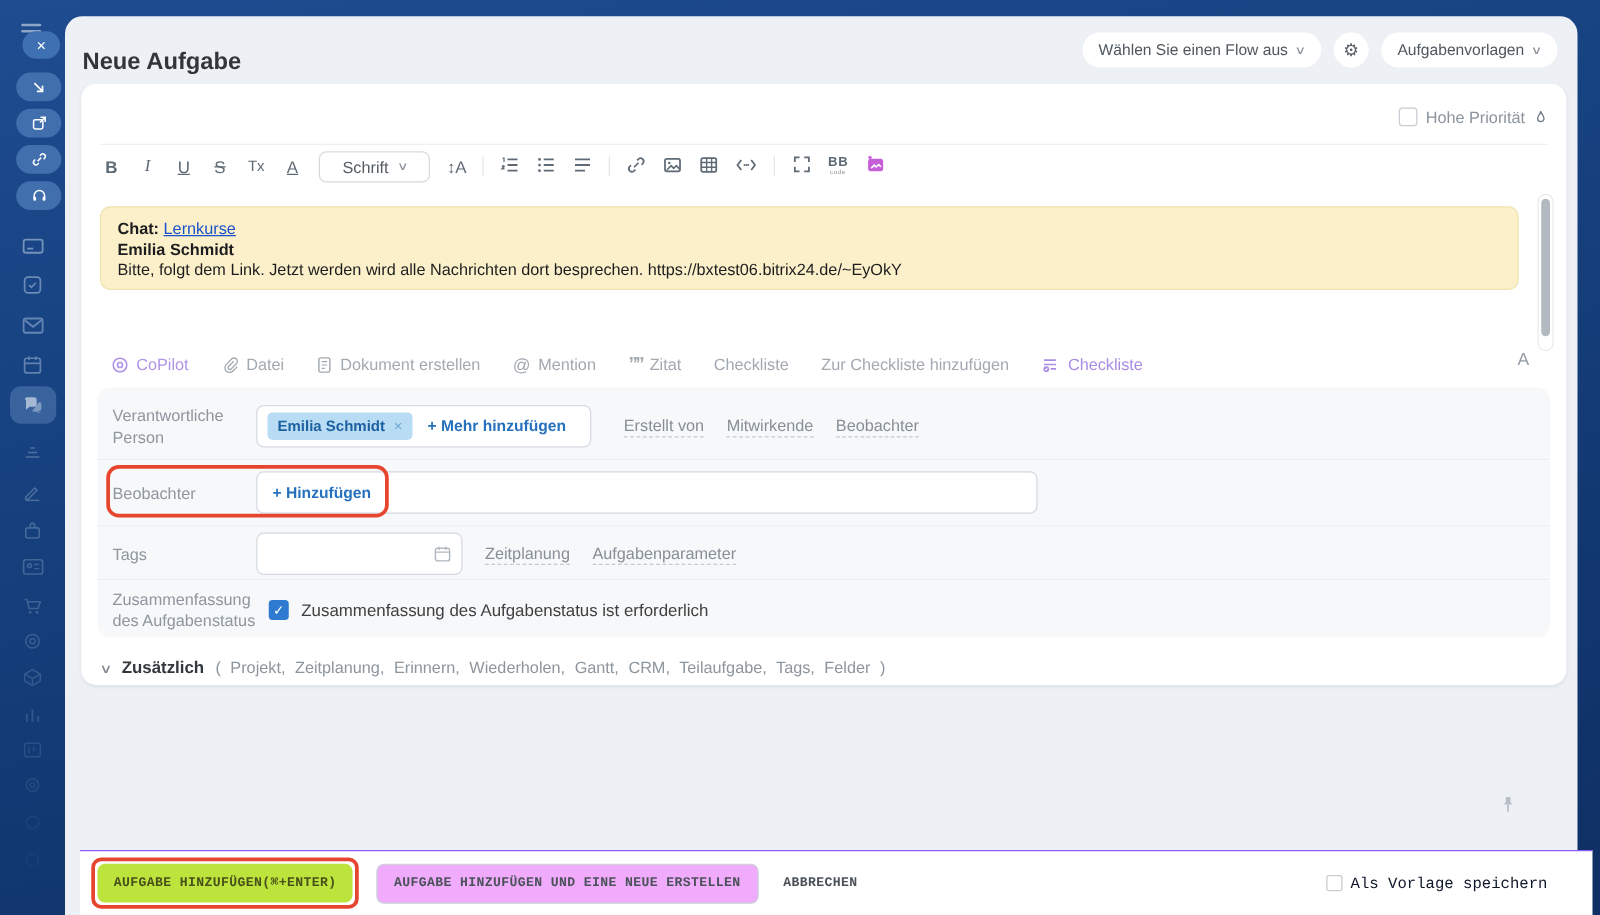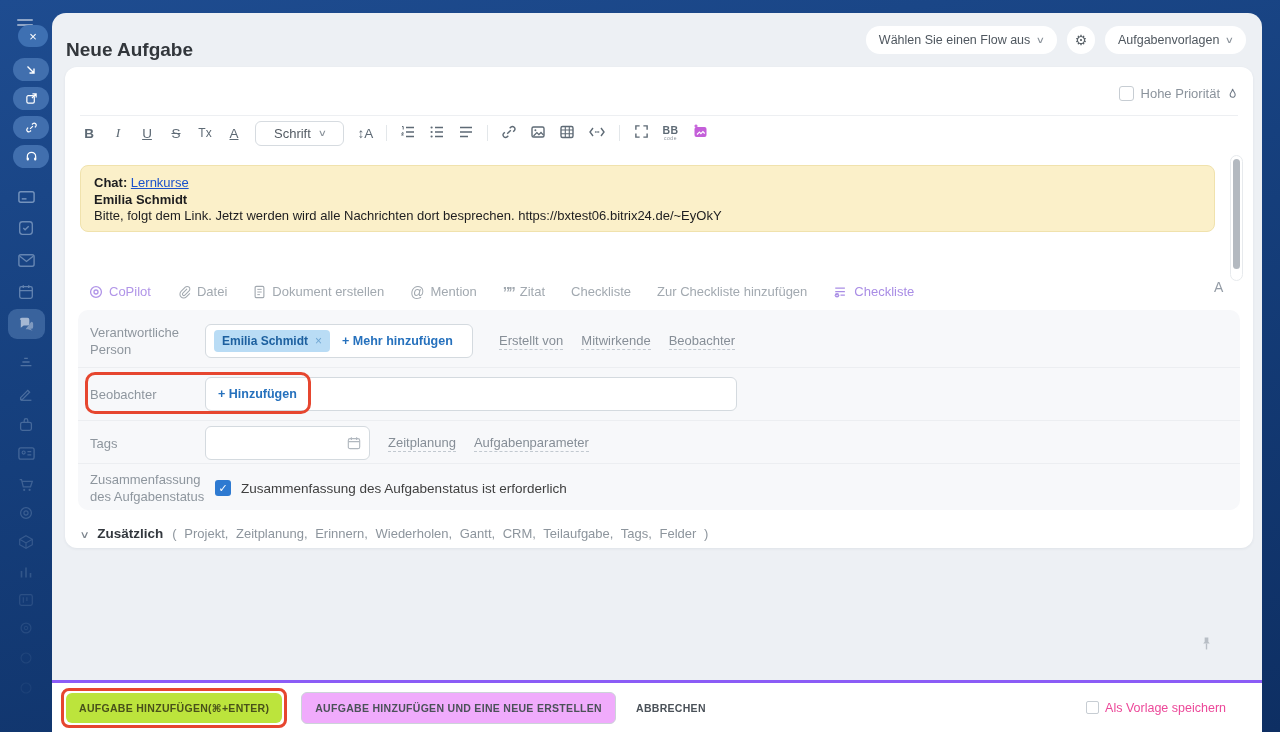--- a/index.html
+++ b/index.html
@@ -94,31 +94,31 @@
                 display:flex; align-items:center; justify-content:center; flex:none; cursor:pointer; }
   .sum-text { font-size:13.5px; color:#404040; margin-left:10px; }
   .pin { position:absolute; right:28px; top:18px; }
 
   .additional-row { position:absolute; left:16px; top:459px; display:flex; align-items:baseline; gap:9px; }
   .add-chev { font-size:10px; color:#7c848d; transform:scaleX(1.4); cursor:pointer; }
   .add-label { font-size:13.5px; font-weight:700; color:#33383e; cursor:pointer; }
   .add-opts { font-size:13px; color:#8d959d; word-spacing:4px; }
 
   
-  .footer { position:absolute; left:0; bottom:0; width:100%; height:52px; background:#fff;
-            border-top:3px solid #8b5cf6; border-radius:0; }
+  .footer { position:absolute; left:12px; bottom:0; width:100%; height:52px; background:#fff;
+            border-top:1px solid #8b5cf6; border-radius:0;font-family:Liberation Mono, monospace; }
   .footer-left { position:absolute; left:9px; top:0; height:100%; display:flex; align-items:center; gap:14px; }
   .red-frame2 { border:3px solid #e6462f; border-radius:8px; padding:2px; }
   .btn { border-radius:6px; font-size:10.5px; font-weight:700; letter-spacing:.3px; padding:9px 13px;
          cursor:pointer; white-space:nowrap; font-family:inherit; border:none; }
   .btn-green { background:#bce43c; color:#49511a; }
   .btn-white { background:#f0abfc; border:1px solid #ccd3d9; color:#4a5158; }
   .btn-plain { background:transparent; color:#4a5158; padding:9px 6px; }
   .footer-right { position:absolute; right:36px; top:0; height:100%; display:flex; align-items:center; gap:6px; }
-  .tmpl-label { font-size:12.5px; color:#ec4899; }
+  .tmpl-label { font-size:12.5px; color:#0f172a; }
   .cb-sm { width:13px; height:13px; border:1.5px solid #c7cdd3; border-radius:2px; background:#fff; cursor:pointer; }
 </style>
 </head>
 <body>
 
 <div class="app">
 
   <div class="sidebar">
     <div class="burger">
         <span></span>
@@ -443,21 +443,21 @@
           <div class="dotted-links">
             <span class="dotted">Erstellt von</span>
             <span class="dotted">Mitwirkende</span>
             <span class="dotted">Beobachter</span>
           </div>
         </div>
         <div class="fdiv" style="top:57px"></div>
 
         <div class="frow" style="top:61px;height:46px">
           <div class="flabel">Beobachter</div>
-          <div class="inp-box" style="width:532px">
+          <div class="inp-box" style="width:625px">
             <span class="blue-link" style="padding-left:4px">+ Hinzufügen</span>
           </div>
         </div>
         <div class="red-frame" style="left:7px;top:62px;width:226px;height:42px"></div>
         <div class="fdiv" style="top:110px"></div>
 
         <div class="frow" style="top:113px;height:40px">
           <div class="flabel">Tags</div>
           <div class="inp-box" style="width:165px;justify-content:flex-end">
             <svg width="14" height="14" viewBox="0 0 16 16">

